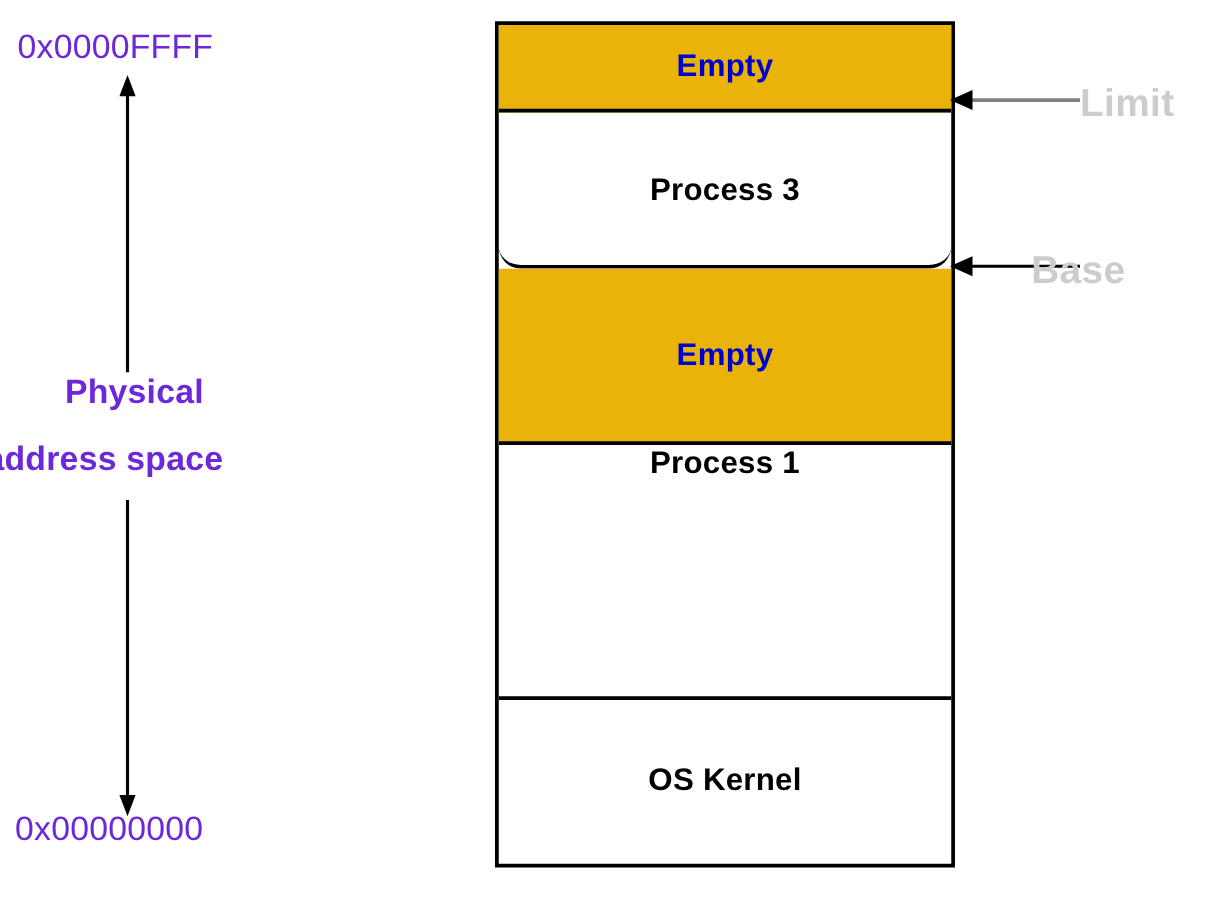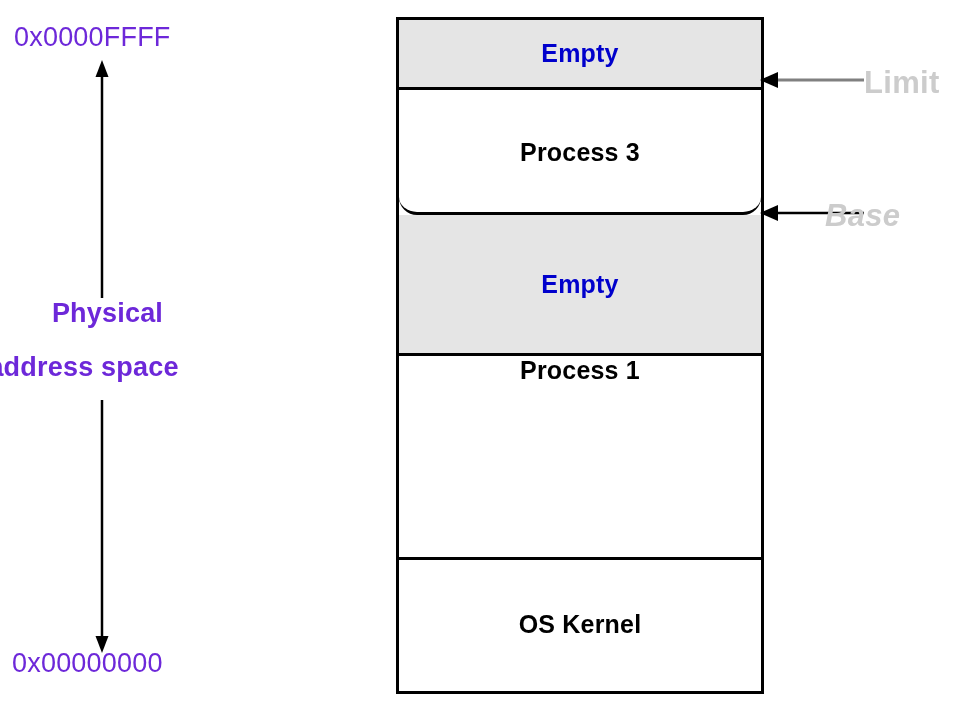--- a/index.html
+++ b/index.html
@@ -74,21 +74,21 @@
     display: flex;
     justify-content: center;
   }
   .mem-block .block-label {
     font-size: 25px;
     font-weight: bold;
     white-space: nowrap;
     letter-spacing: 0.2px;
   }
   .mem-block.empty {
-    background: #e5e5e5;
+    background: #eab308;
   }
   .mem-block.empty .block-label {
     color: #0000cc;
   }
   .mem-block.proc .block-label,
   .mem-block.kernel .block-label {
     color: #000000;
   }
   .mem-block.divider-bottom {
     border-bottom: 3px solid #000000;
@@ -125,21 +125,21 @@
   .pointer-label {
     position: absolute;
     font-size: 31px;
     font-weight: bold;
     color: #cccccc;
     white-space: nowrap;
     letter-spacing: 0.3px;
     text-align: right;
   }
   #label-limit { left: 864px; top: 65px; }
-  #label-base  { left: 825px; top: 198px; font-style: italic; }
+  #label-base  { left: 825px; top: 198px; }
 </style>
 </head>
 <body>
 
 <div id="stage">
 
   <div>
 
     <div class="addr-label" id="addr-top">0x0000FFFF</div>
 

